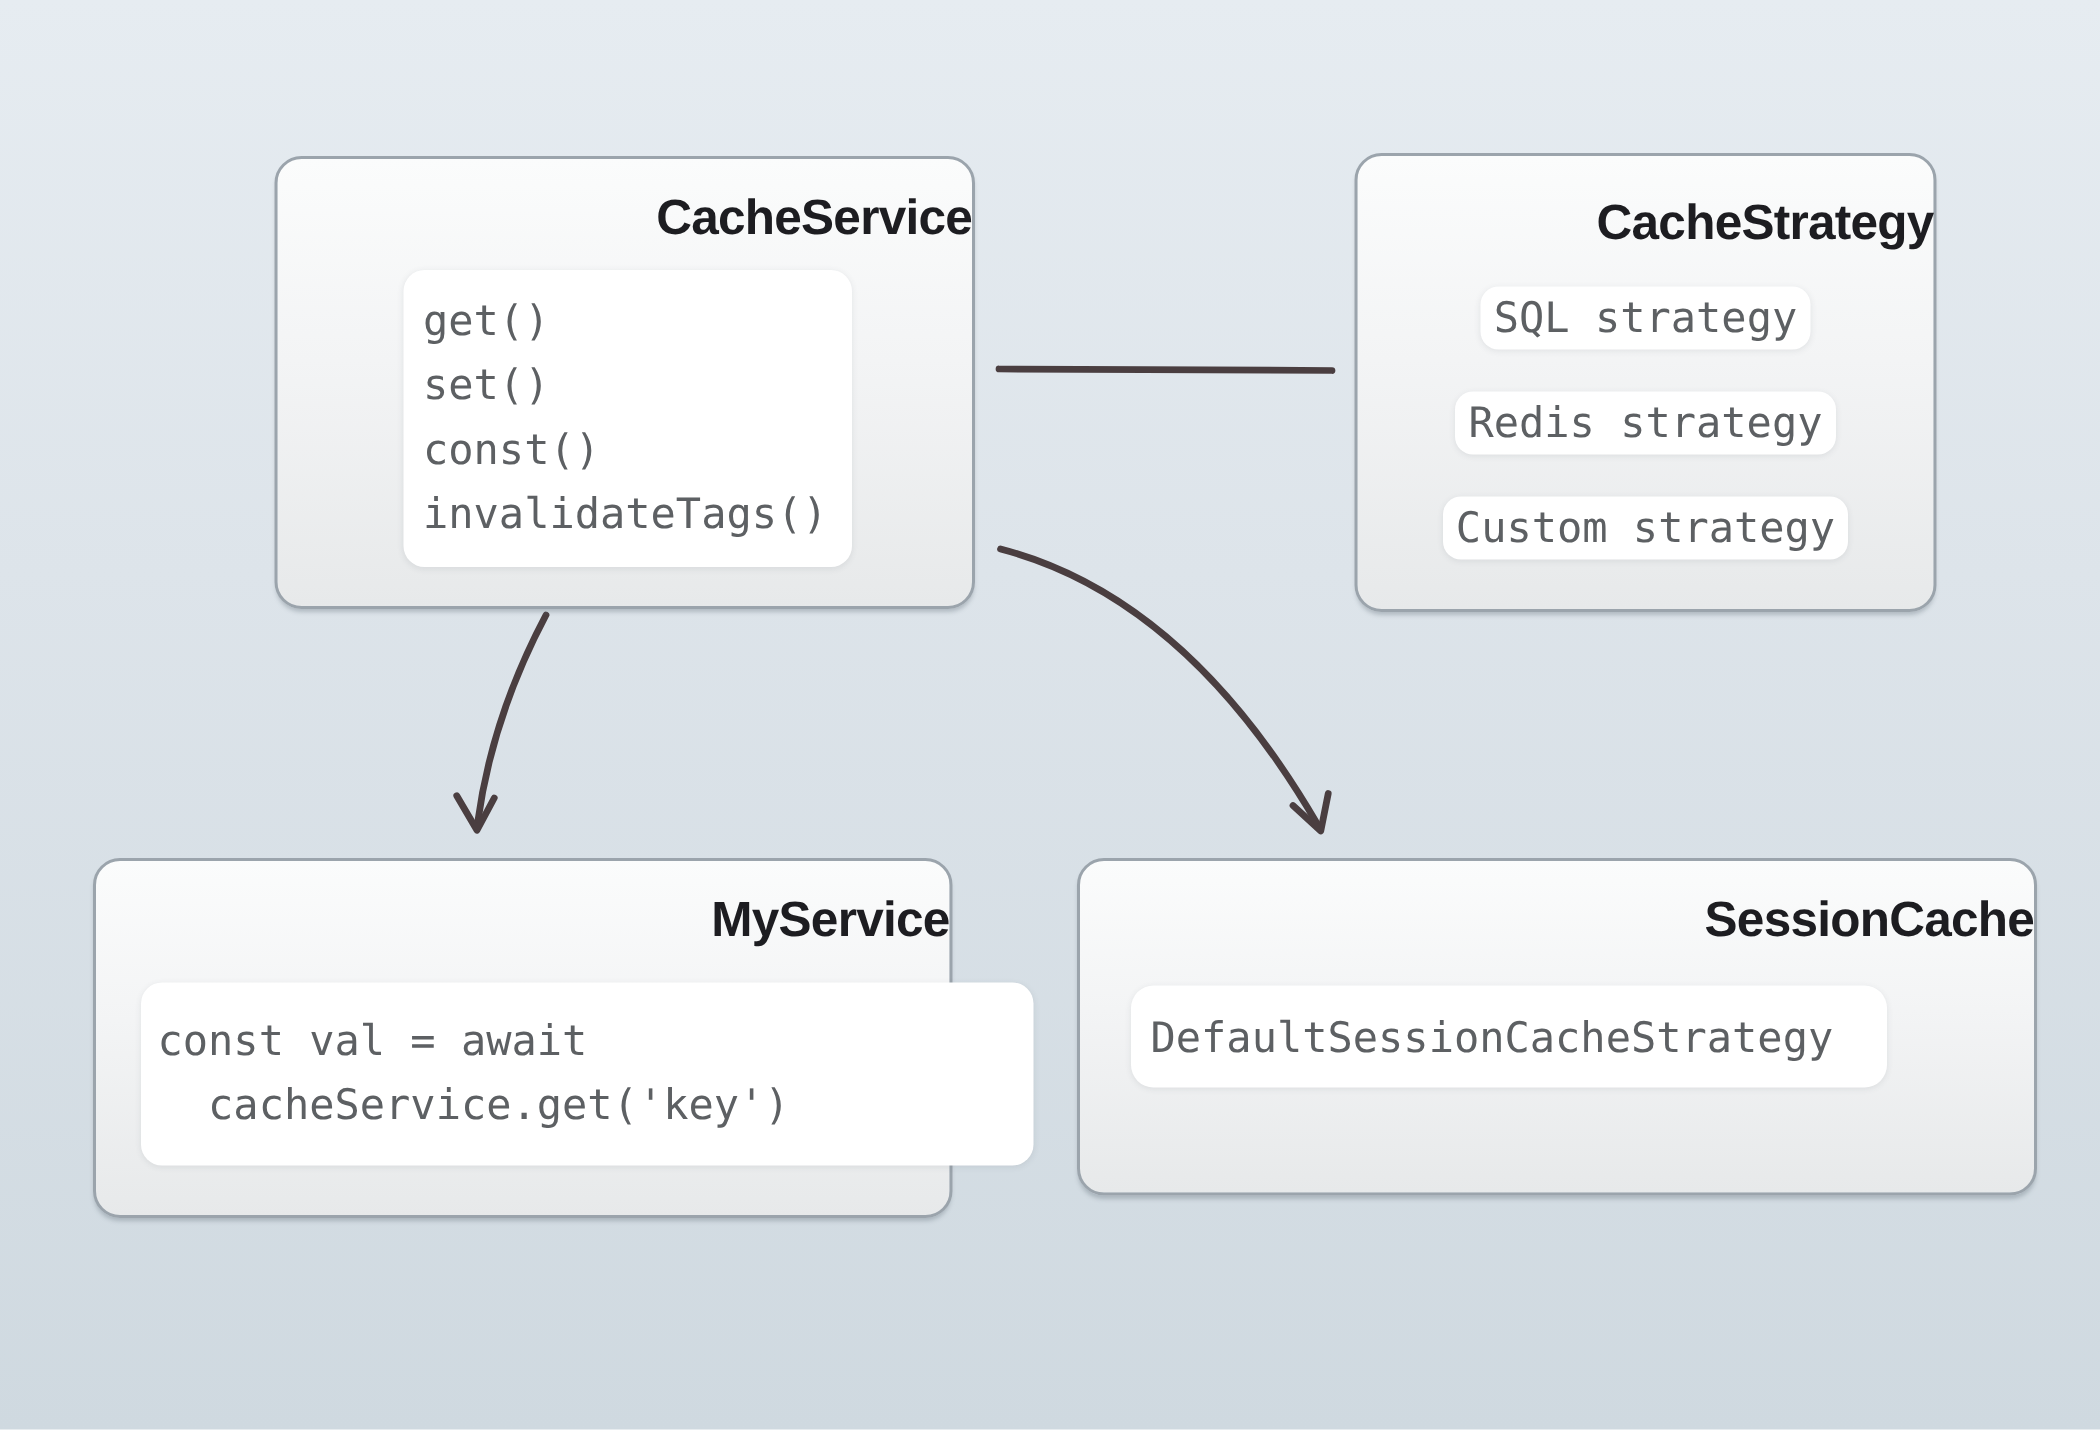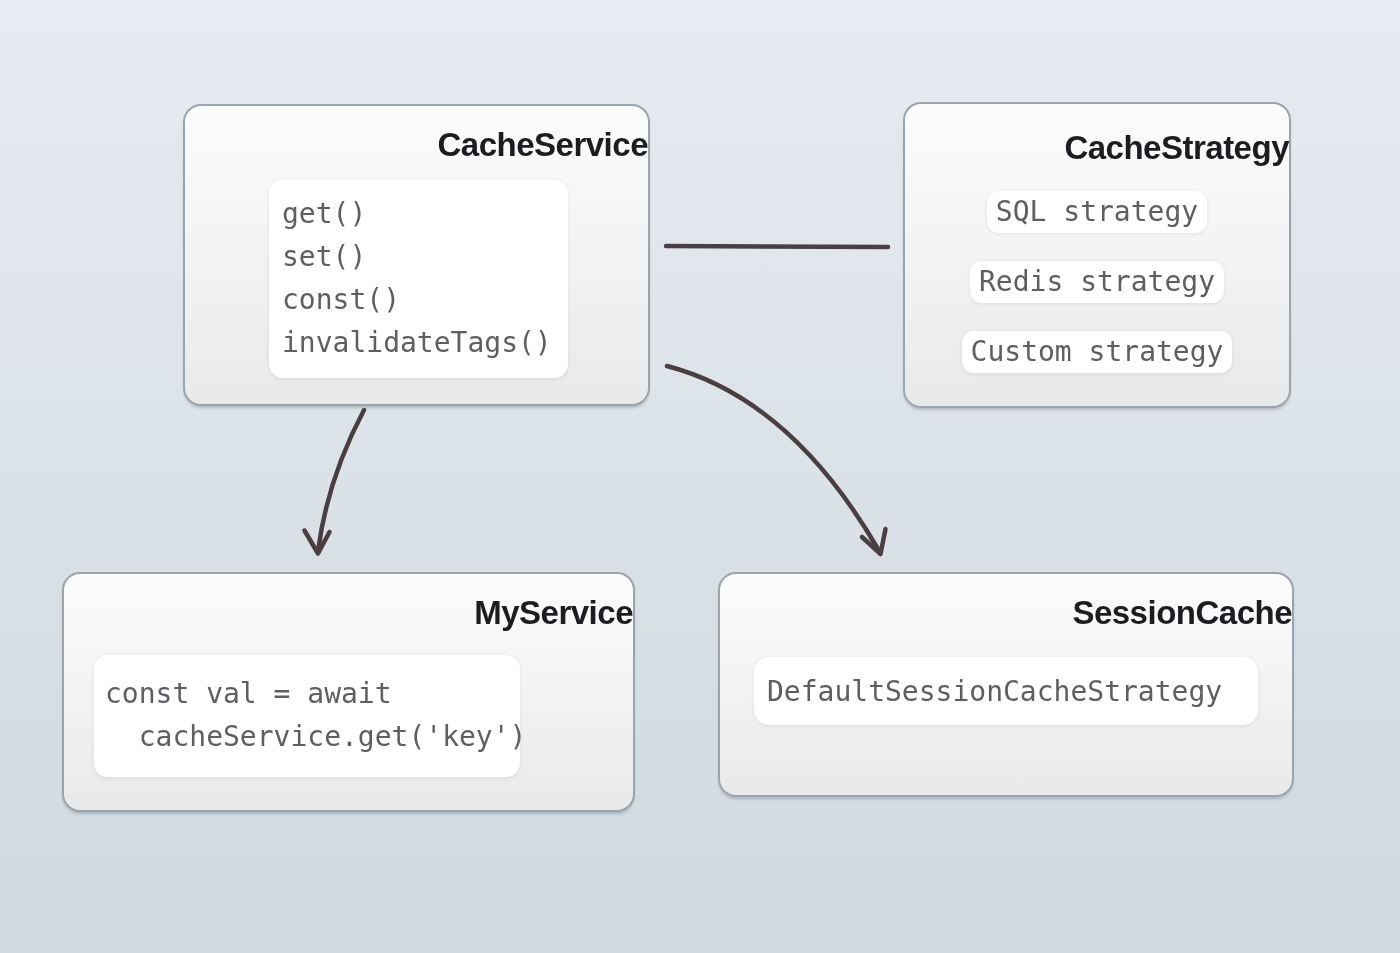--- a/index.html
+++ b/index.html
@@ -49,21 +49,21 @@
     box-sizing: border-box;
   }
   .code-line {
     font-family: "DejaVu Sans Mono", "Liberation Mono", monospace;
     font-size: 28px;
     line-height: 43px;
     color: #5d6063;
     white-space: pre;
   }
   #cs-code-panel { left: 84px; top: 74px; width: 299px; height: 198px; padding: 12px 0 17px 13px; }
-  #ms-code-panel { left: 30px; top: 81px; width: 426px; height: 122px; padding: 17px 0 0 11px; }
+  #ms-code-panel { left: 30px; top: 81px; width: 595px; height: 122px; padding: 17px 0 0 11px; }
   .pill-stack {
     position: absolute;
     left: 0;
     right: 0;
     top: 87px;
     display: flex;
     flex-direction: column;
     align-items: center;
     gap: 28px;
   }
@@ -92,21 +92,21 @@
     align-items: center;
     padding-left: 13px;
     font-family: "DejaVu Sans Mono", "Liberation Mono", monospace;
     font-size: 28px;
     color: #5d6063;
     white-space: pre;
   }
   #node-cacheservice  { left: 183px; top: 104px; width: 467px; height: 302px; }
   #node-cachestrategy { left: 903px; top: 102px; width: 388px; height: 306px; }
   #node-myservice     { left:  62px; top: 572px; width: 573px; height: 240px; }
-  #node-sessioncache  { left: 718px; top: 572px; width: 576px; height: 225px; padding-left: 16px; }
+  #node-sessioncache  { left: 718px; top: 572px; width: 640px; height: 225px; padding-left: 16px; }
 </style>
 </head>
 <body>
 
 <div class="canvas">
 
   <svg class="edges-layer" viewBox="0 0 1400 953" xmlns="http://www.w3.org/2000/svg">
 
     <path d="M 666 246 L 888 247" fill="none" stroke="#4a3e40" stroke-width="4.5" stroke-linecap="round"></path>
 

